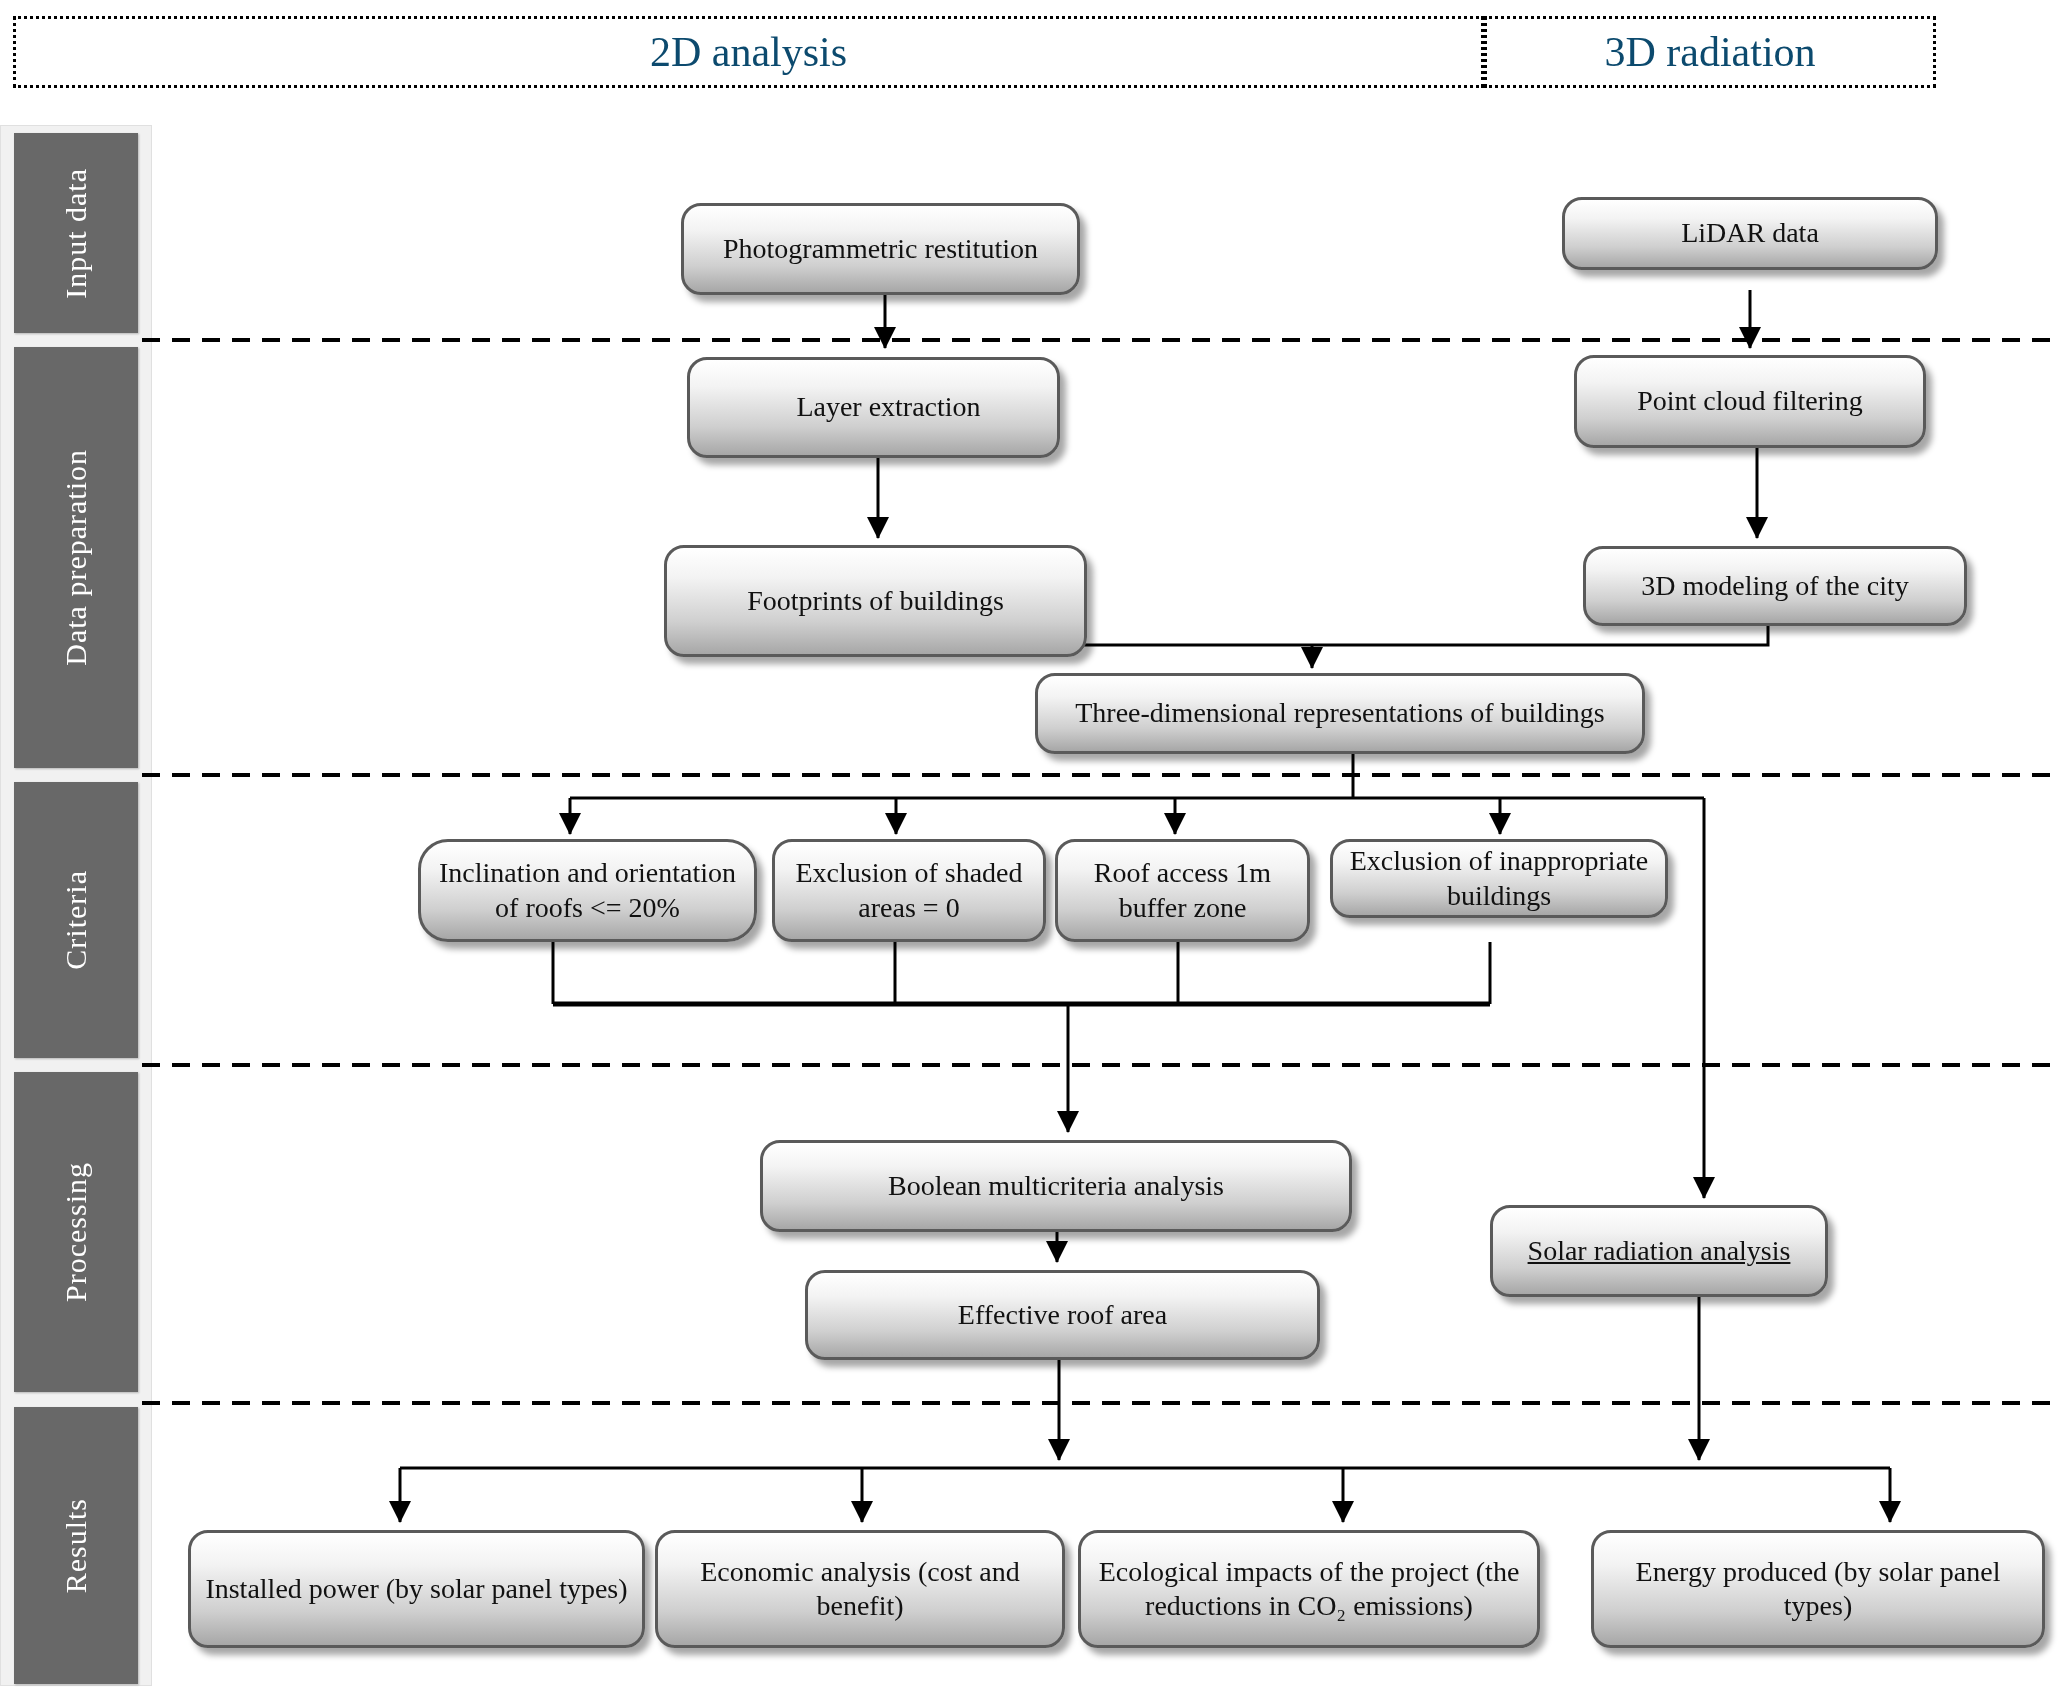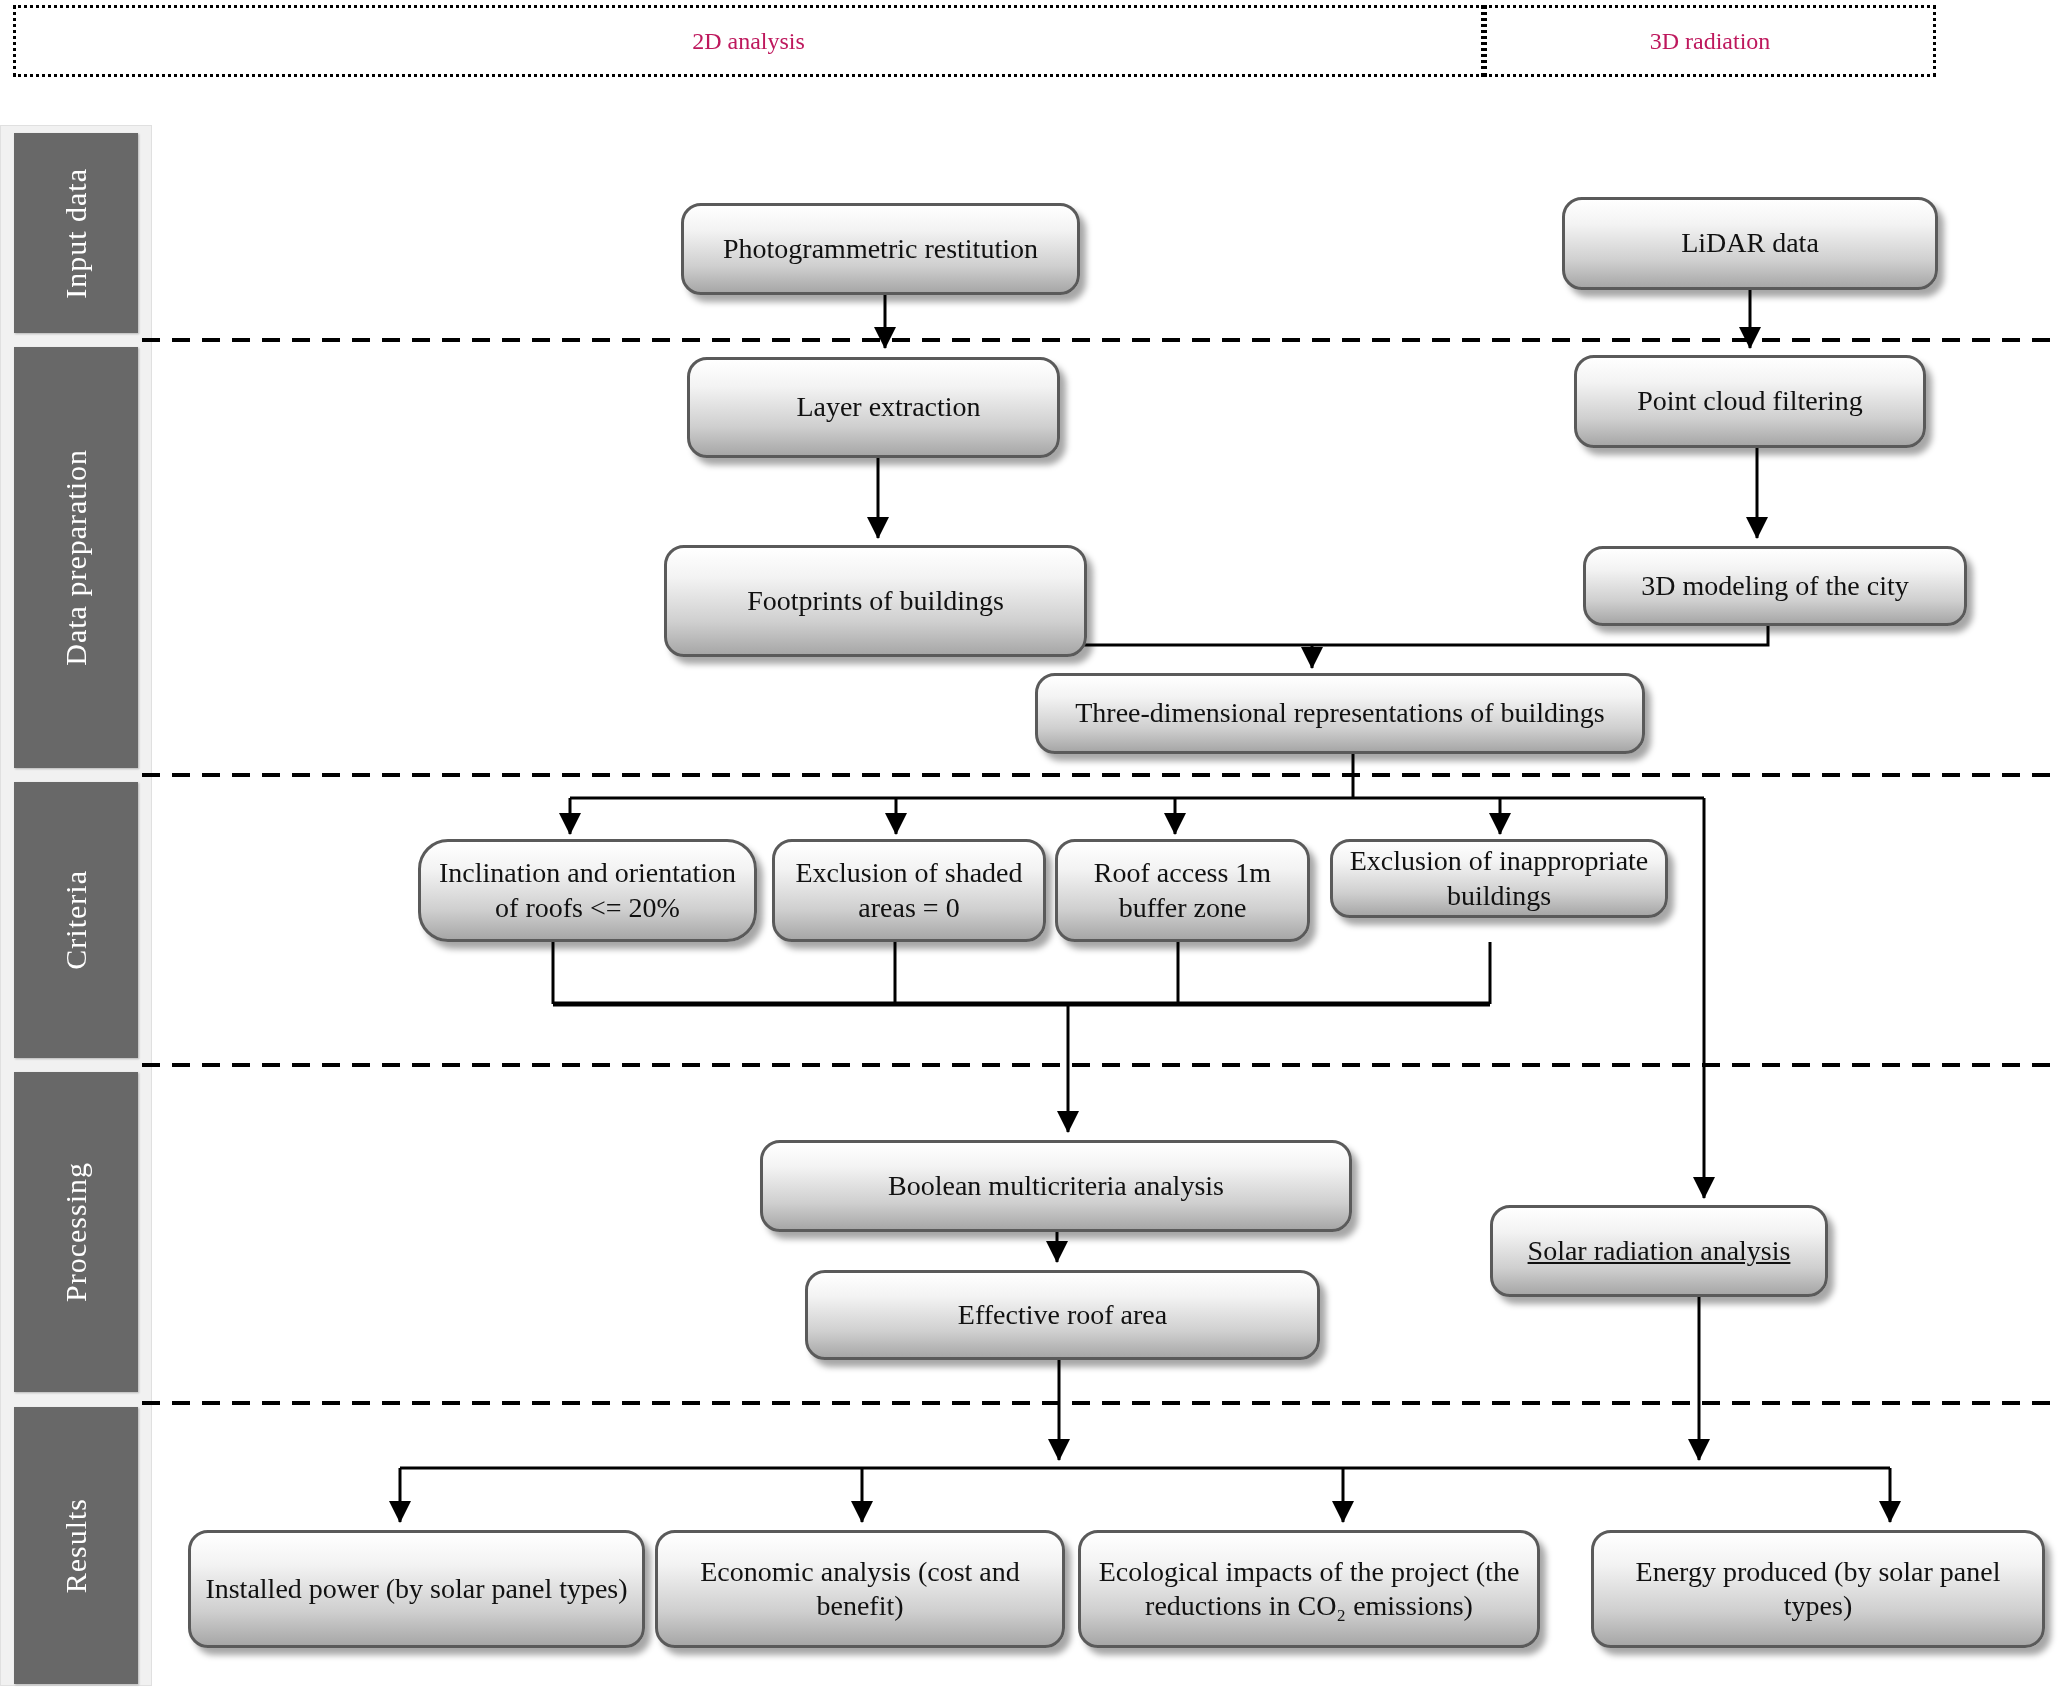--- a/index.html
+++ b/index.html
@@ -5,24 +5,24 @@
   html,body{margin:0;padding:0;background:#ffffff;}
   #canvas{
     position:relative;
     width:2060px;height:1688px;
     background:#ffffff;
     font-family:"Liberation Serif","DejaVu Serif",serif;
     overflow:hidden;
   }
   
   .hdr-box{
-    position:absolute;top:5px;height:72px;
+    position:absolute;top:16px;height:72px;
     border:3px dotted #000;
     display:flex;align-items:center;justify-content:center;
-    font-size:24px;color:#be185d;background:#fff;box-sizing:border-box;
+    font-size:42px;color:#0c4a6e;background:#fff;box-sizing:border-box;
   }
   #hdr-2d{left:13px;width:1471px;}
   #hdr-3d{left:1484px;width:452px;}
   
   #side-band{
     position:absolute;left:0;top:125px;width:152px;height:1561px;
     background:#f1f1f1;border:1px solid #e0e0e0;box-sizing:border-box;
   }
   .side-box{
     position:absolute;left:14px;width:124px;
@@ -129,21 +129,21 @@
       <line x1="400" y1="1468" x2="400" y2="1522" marker-end="url(#ah)"></line>
       <line x1="862" y1="1468" x2="862" y2="1522" marker-end="url(#ah)"></line>
       <line x1="1343" y1="1468" x2="1343" y2="1522" marker-end="url(#ah)"></line>
       <line x1="1890" y1="1468" x2="1890" y2="1522" marker-end="url(#ah)"></line>
     </g>
   </svg>
 
   <div class="node" style="left:681px;top:203px;width:399px;height:92px;">
     <span>Photogrammetric restitution</span>
   </div>
-  <div class="node" style="left:1562px;top:197px;width:376px;height:93px;text-align:right;">
+  <div class="node" style="left:1562px;top:197px;width:376px;height:73px;text-align:right;">
     <span>LiDAR data</span>
   </div>
 
   <div class="node" style="left:687px;top:357px;width:373px;height:101px;padding-left:44px;">
     <span>Layer extraction</span>
   </div>
   <div class="node" style="left:1574px;top:355px;width:352px;height:93px;">
     <span>Point cloud filtering</span>
   </div>
   <div class="node" style="left:664px;top:545px;width:423px;height:112px;">

